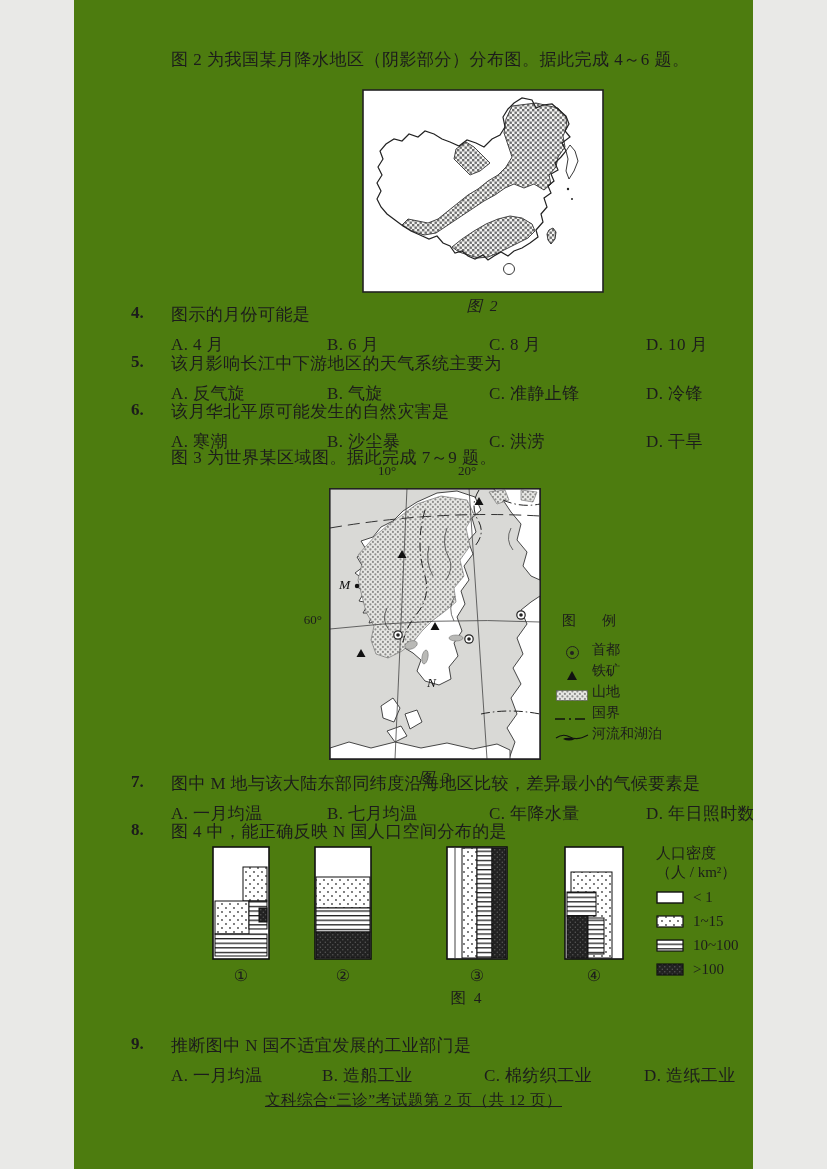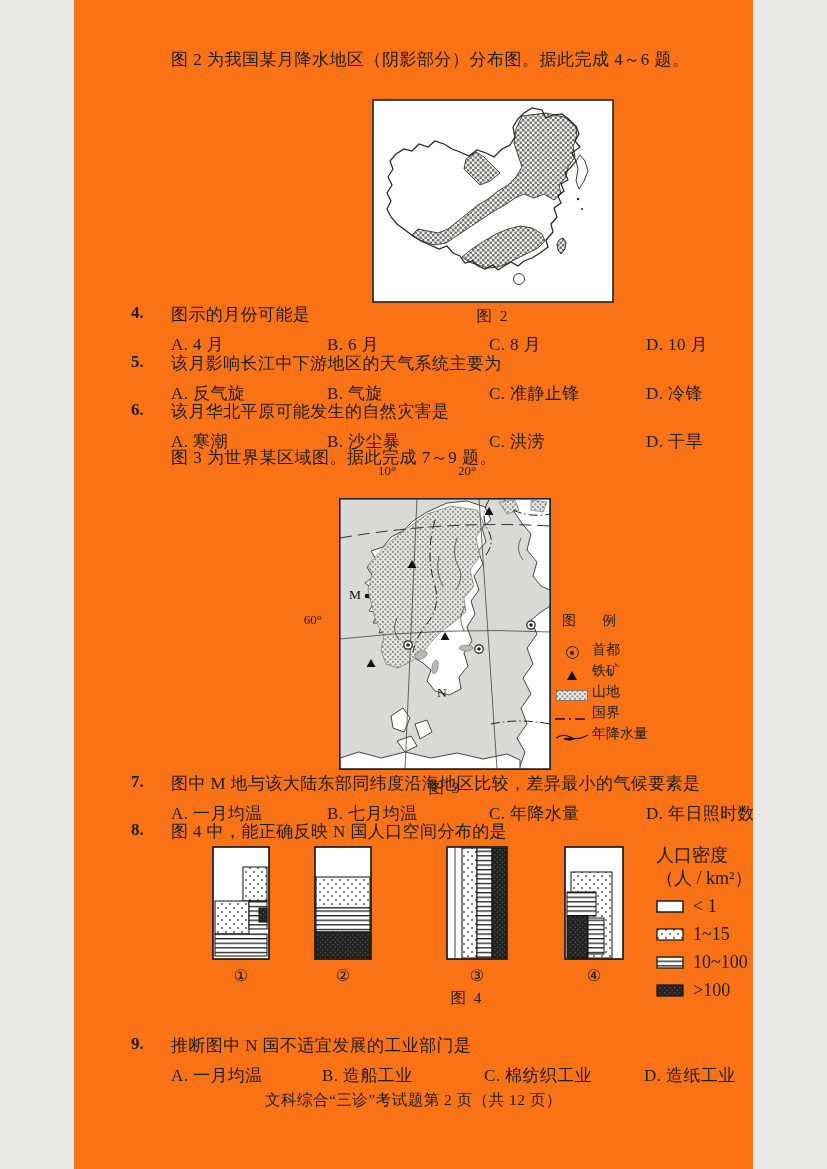--- a/index.html
+++ b/index.html
@@ -1,44 +1,44 @@
 <!DOCTYPE html>
 <html><head>
 <meta charset="utf-8">
 <style>
   html,body{margin:0;padding:0;background:#e9e9e7;}
   .page{
     position:relative;width:679px;height:1169px;margin:0 auto;
-    background:#f97316;color:#1c1c1c;overflow:hidden;
+    background:#4d7c0f;color:#1c1c1c;overflow:hidden;
     font-family:"Liberation Serif","DejaVu Serif",serif;
   }
   .lead{position:absolute;left:97px;width:640px;font-size:17px;letter-spacing:.5px;}
   .q{position:absolute;left:57px;width:745px;font-size:17px;}
   .q-head{display:flex;align-items:flex-start;}
   .q-num{width:40px;font-weight:bold;}
   .q-text{flex:1;letter-spacing:.4px;}
   .q-opts{display:grid;grid-template-columns:156px 162px 157px auto;padding-left:40px;margin-top:7px;letter-spacing:.4px;font-family:Liberation Serif, serif;}
   .opts-abs{position:absolute;left:57px;width:745px;font-size:17px;}
-  figure{margin:15px;}
+  figure{margin:5px;font-style:italic;}
   .figcap{font-size:15.5px;text-align:center;letter-spacing:2px;}
   .map-frame svg{display:block;}
   .tick{position:absolute;font-size:13px;}
   .map-legend{position:absolute;left:478px;top:612px;width:130px;font-size:14px;}
   .map-legend .lg-title{letter-spacing:6px;margin:0 0 8px 10px;}
   .lg-row{display:flex;align-items:flex-end;height:21px;font-family:Liberation Mono, monospace;}
   .lg-ico{width:40px;display:flex;justify-content:center;align-items:center;}
   .cap-outer{width:11px;height:11px;border:1.4px solid #222;border-radius:50%;display:flex;align-items:center;justify-content:center;}
   .cap-inner{width:4px;height:4px;background:#222;border-radius:50%;}
   .tri{width:0;height:0;border-left:5.5px solid transparent;border-right:5.5px solid transparent;border-bottom:9px solid #111;}
-  .dens-legend{position:absolute;left:582px;top:844px;width:160px;font-size:18px;}
+  .dens-legend{position:absolute;left:582px;top:844px;width:160px;font-size:15px;}
   .dens-legend .dl-title{margin:0;line-height:1.25;}
   .dl-row{display:flex;align-items:center;margin-top:7px;}
   .dl-row svg{margin-right:9px;}
   .pop-label{position:absolute;font-size:16px;text-align:center;}
-  .footer{position:absolute;top:1090px;left:0;right:0;text-align:center;font-size:15.5px;letter-spacing:.5px;}
+  .footer{position:absolute;top:1090px;left:0;right:0;text-align:center;font-size:15.5px;letter-spacing:.5px;text-decoration:underline;}
   svg text{font-family:"Liberation Serif","DejaVu Serif",serif;}
 </style>
 </head>
 <body>
 
 <svg width="0" height="0" style="position:absolute" aria-hidden="true">
   <defs>
     <pattern id="pDots" width="8" height="8" patternUnits="userSpaceOnUse">
       <rect width="8" height="8" fill="#ffffff"></rect>
       <circle cx="2" cy="2" r="0.9" fill="#444"></circle>
@@ -232,21 +232,21 @@
       </span>
       <span>国界</span>
     </div>
     <div class="lg-row">
       <span class="lg-ico">
         <svg width="34" height="12">
             <path d="M1,7 Q8,2 15,6 Q22,10 33,4" stroke="#111" stroke-width="1.1" fill="none"></path>
             <path d="M8,8 Q14,11 20,8 Q16,6 10,7 Z" fill="#111"></path>
           </svg>
       </span>
-      <span>年降水量</span>
+      <span>河流和湖泊</span>
     </div>
   </div>
 
   <div class="q" style="top:772px">
     <div class="q-head">
       <span class="q-num">7.</span>
       <span class="q-text">图中 M 地与该大陆东部同纬度沿海地区比较，差异最小的气候要素是</span>
     </div>
     <div class="q-opts">
       <span>A. 一月均温</span>

